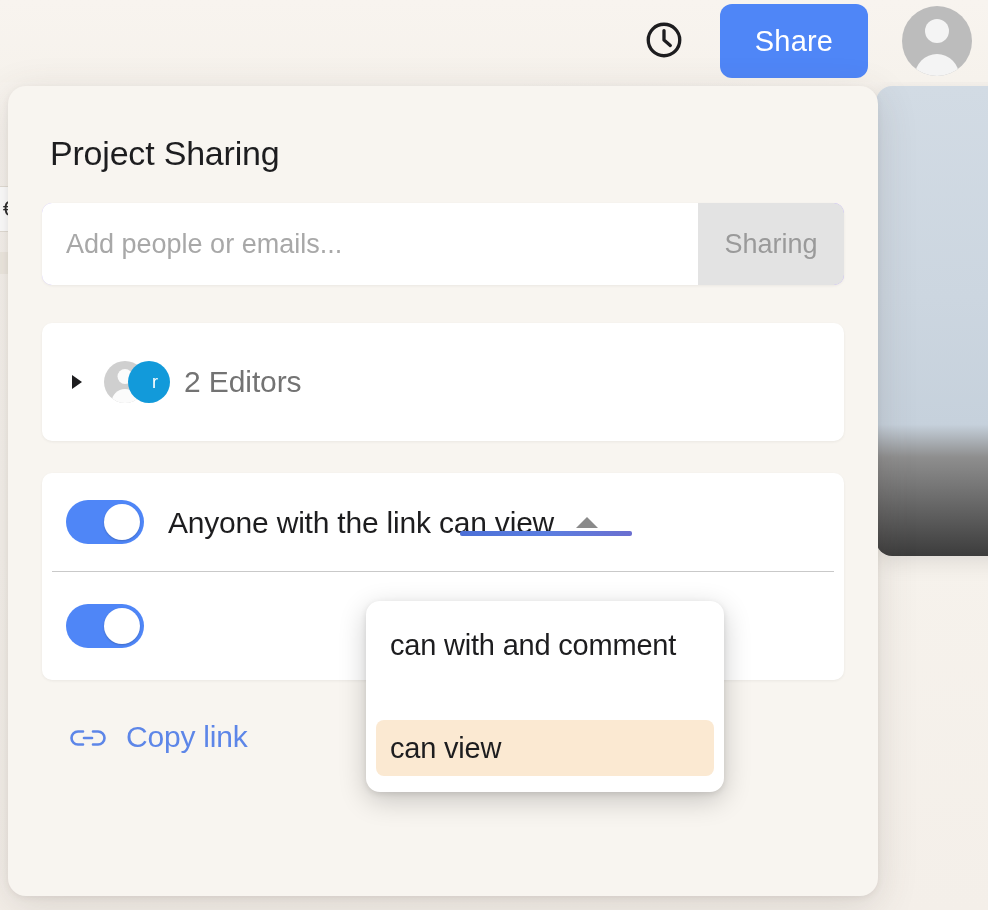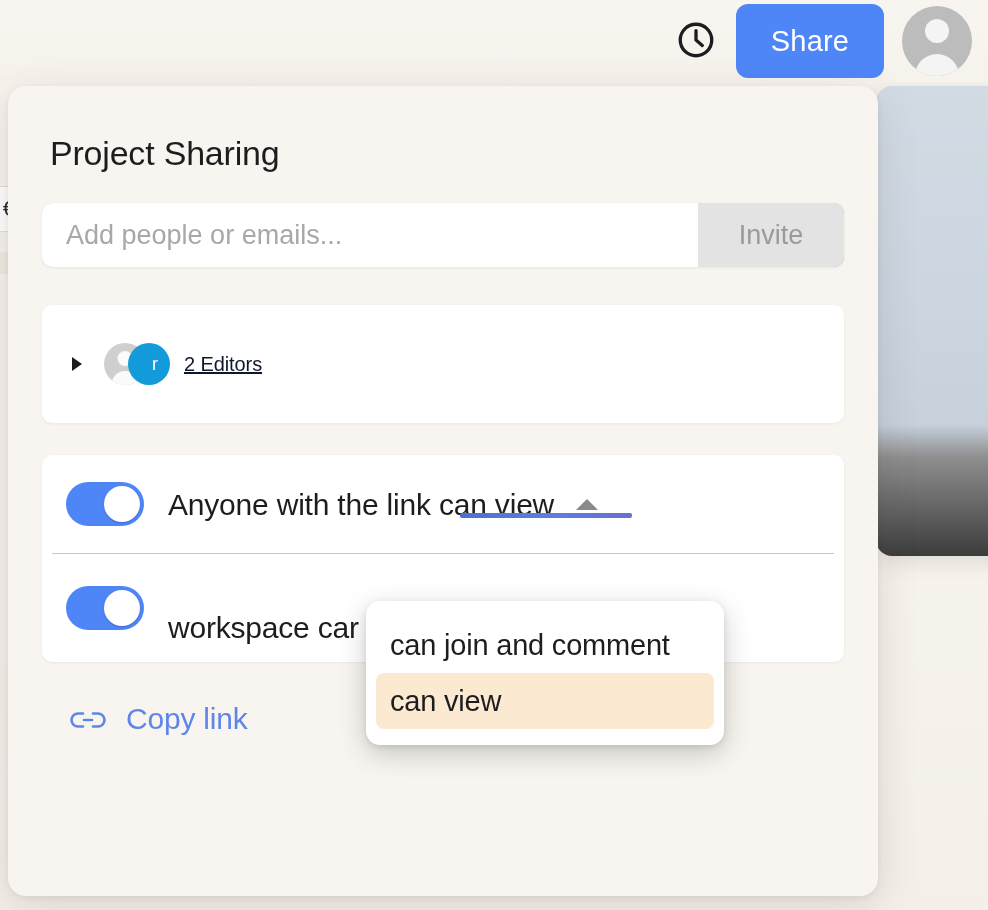--- a/index.html
+++ b/index.html
@@ -29,21 +29,21 @@
 
   .topbar {
     position: absolute;
     top: 0; left: 0; right: 0;
     height: 82px;
     background: linear-gradient(180deg, #f8f4ef 0%, #f6f2ec 100%);
     display: flex;
     align-items: center;
     justify-content: flex-end;
     padding-right: 16px;
-    gap: 18px;
+    gap: 34px;
   }
 
   .history-icon-btn {
     width: 44px; height: 44px;
     display: flex; align-items: center; justify-content: center;
     border: none; background: transparent;
     cursor: pointer;
   }
 
   .share-button {
@@ -153,21 +153,21 @@
     font-weight: normal;
     color: #1d1d1f;
     letter-spacing: -0.2px;
     margin: 14px 0 30px 8px;
   }
 
   
   .invite-row {
     display: flex;
     align-items: stretch;
-    height: 64px;
+    height: 82px;
     border-radius: 10px;
     overflow: hidden;
     background: #c4b5fd;
     box-shadow: 0 1px 3px rgba(0,0,0,0.06);
     margin-bottom: 38px;
   }
   .invite-input {
     flex: 1 1 auto;
     border: none;
     outline: none;
@@ -280,24 +280,23 @@
   .av-purple::after {
     content: "";
     position: absolute;
     bottom: -8px; left: 50%;
     transform: translateX(-50%);
     width: 27px; height: 22px;
     border-radius: 14px 14px 0 0;
     background: #c7b3ea;
   }
   .people-label {
-    font-size: 20px;
-    color: #0f172a;
+    font-size: 30px;
+    color: #737373;
     letter-spacing: -0.1px;
-    text-decoration: underline;
   }
 
   
   .link-card {
     position: relative;
     background: #ffffff;
     border-radius: 10px;
     box-shadow: 0 1px 3px rgba(0,0,0,0.06);
     margin-bottom: 30px;
   }
@@ -380,20 +379,21 @@
     padding: 0 14px;
     font-size: 29px;
     color: #1d1d1f;
     letter-spacing: -0.2px;
     border-radius: 8px;
     cursor: pointer;
     white-space: nowrap;
   }
   .menu-item.selected {
     background: #fbe9d2;
+    margin-top: 47px;
   }
 
   
   .copy-link-row {
     display: flex;
     align-items: flex-end;
     padding: 10px 0 0 26px;
     cursor: pointer;
     width: max-content;
   }
@@ -429,21 +429,21 @@
 
   <div class="profile-avatar"></div>
 </div>
 
 <div class="share-dialog">
 
   <div class="dialog-title">Project Sharing</div>
 
   <div class="invite-row">
     <input class="invite-input" type="text" placeholder="Add people or emails..." style="">
-    <button class="invite-button">Invite</button>
+    <button class="invite-button">Sharing</button>
   </div>
 
   <div class="people-card">
 
     <div class="people-row">
       <span class="disclosure-triangle"></span>
       <span class="avatar-stack">
         <span class="av-gray"></span>
         <span class="av-blue">r</span>
       </span>
@@ -466,35 +466,34 @@
     <div class="select-underline"></div>
 
     <div class="row-divider"></div>
 
     <div class="link-row second">
       <span class="toggle">
         <span class="knob"></span>
       </span>
       <span class="link-text">
         <br>
-        <span>workspace car</span>
       </span>
     </div>
 
   </div>
 
   <div class="copy-link-row">
     <span>
       <svg width="40" height="24" viewBox="0 0 40 24" fill="none" stroke="#5d86e8" stroke-width="2.6" stroke-linecap="round">
         <path d="M16 12 H24"></path>
         <path d="M15 5.5 H10 a6.5 6.5 0 0 0 0 13 H15"></path>
         <path d="M25 5.5 H30 a6.5 6.5 0 0 1 0 13 H25"></path>
       </svg>
     </span>
     <span class="copy-link-label">Copy link</span>
   </div>
 
 </div>
 
 <div class="dropdown-menu">
-  <div class="menu-item">can join and comment</div>
+  <div class="menu-item">can with and comment</div>
   <div class="menu-item selected">can view</div>
 </div>
 
 </body></html>

